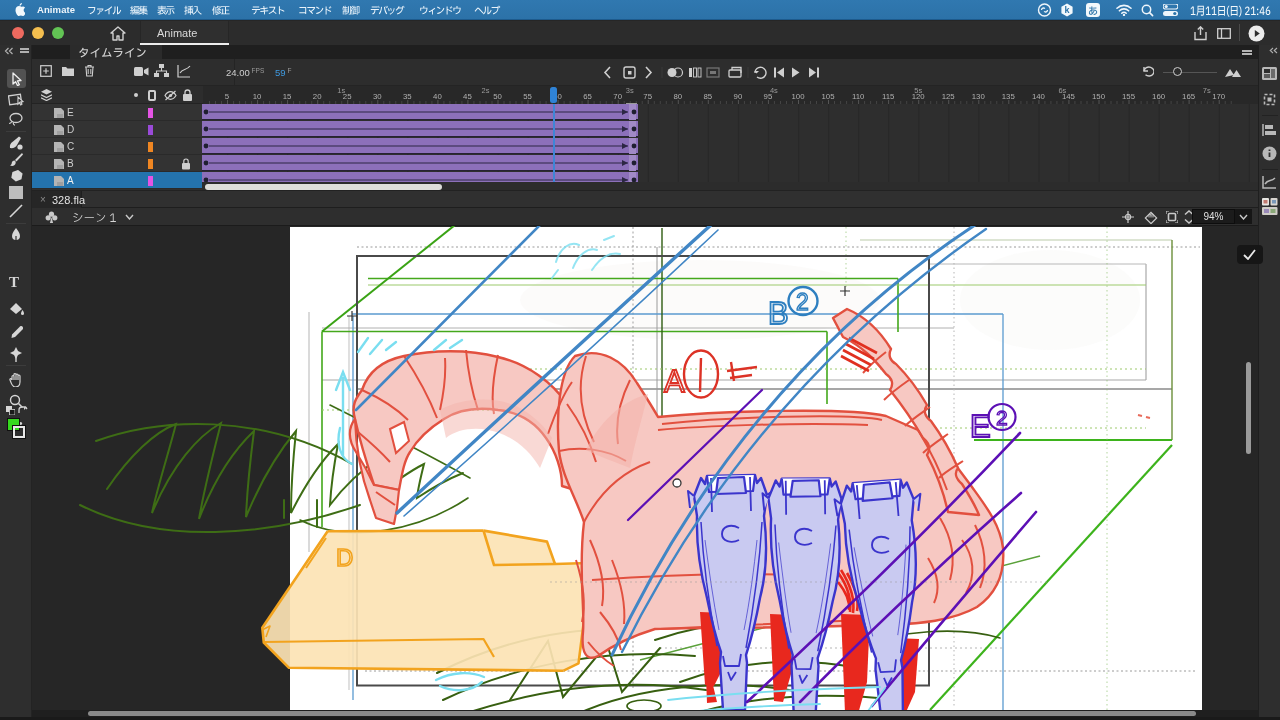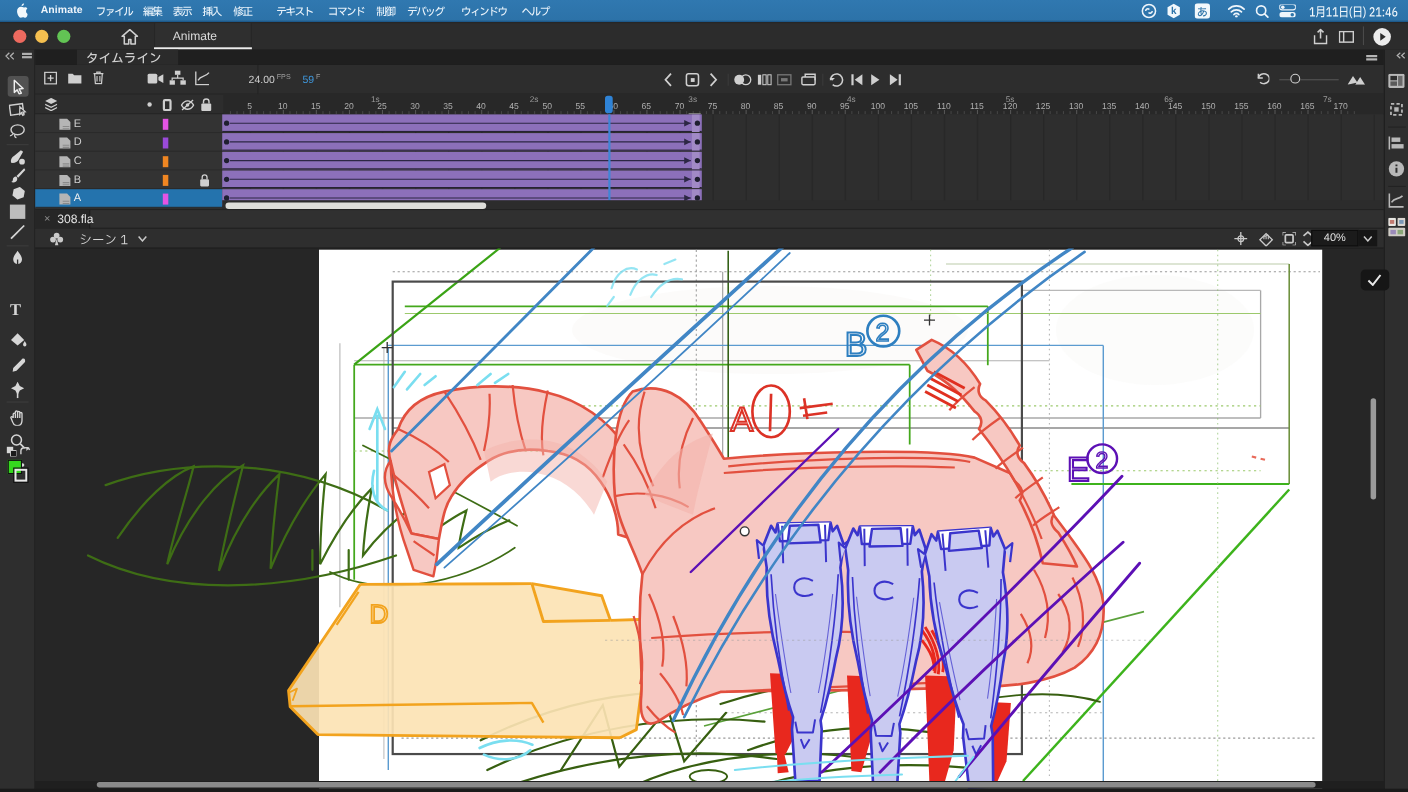--- a/index.html
+++ b/index.html
@@ -634,21 +634,21 @@
       <circle cx="432" cy="8" r="2.4" fill="#1f1f30"></circle>
     </svg>
 <div class="abs" style="left:521px;top:0;width:1.6px;height:86px;background:#3f86d6"></div>
 <div class="abs" style="left:170px;top:78px;width:1056px;height:8px;background:#2c2c2c"></div>
 <div class="abs" style="left:173px;top:79.5px;width:237px;height:6px;border-radius:3px;background:#dededa"></div>
 </div>
 <div class="abs" style="left:549.8px;top:87px;width:7.5px;height:16px;border-radius:2.5px;background:#2f83d6"></div>
 <div class="abs" style="left:32px;top:190px;width:1226px;height:18px;background:#303030;border-top:1px solid #222;border-bottom:1px solid #1e1e1e">
 <div class="abs" style="left:0;top:0;width:50px;height:18px;background:#262626;border-right:1px solid #1e1e1e"></div>
 <div class="abs" style="left:8px;top:3px;font-size:10px;color:#8a8a8a">×</div>
-<div class="abs" style="left:20px;top:3px;font-size:11px;color:#e3e3e3">308.fla</div>
+<div class="abs" style="left:20px;top:3px;font-size:11px;color:#e3e3e3">328.fla</div>
 </div>
 <div class="abs" style="left:32px;top:208px;width:1226px;height:18px;background:#2e2e2e;border-bottom:1px solid #1b1b1b">
 <svg class="abs" style="left:13px;top:3px" width="13" height="13" viewBox="0 0 13 13">
       <circle cx="6.5" cy="3.2" r="2.6" fill="#c9c9c9"></circle>
       <circle cx="3.2" cy="6.8" r="2.6" fill="#c9c9c9"></circle>
       <circle cx="9.8" cy="6.8" r="2.6" fill="#c9c9c9"></circle>
       <path d="M6.5 6l-1.6 6h3.2z" fill="#c9c9c9"></path>
     </svg>
 <svg style="position:absolute;left:40px;top:0px;overflow:visible" width="46" height="18">
       <g transform="translate(0,14) scale(1.0,1)">
@@ -666,21 +666,21 @@
       <rect x="3" y="3" width="8" height="8" fill="none" stroke="#c9c9c9" stroke-width="1.2" transform="rotate(45 7 7)"></rect>
       <path d="M5 6.5V4.5a1 1 0 0 1 2 0m0 2v-3a1 1 0 0 1 2 0v3" fill="none" stroke="#c9c9c9" stroke-width="1"></path>
     </svg>
 <svg class="abs" style="left:1134px;top:3px" width="12" height="12" viewBox="0 0 12 12">
       <rect x="2.5" y="2.5" width="7" height="7" rx="1" fill="none" stroke="#c9c9c9" stroke-width="1.6"></rect>
       <path d="M0 3V0h3M9 0h3v3M12 9v3H9M3 12H0V9" fill="none" stroke="#c9c9c9" stroke-width="1.2"></path>
     </svg>
 <svg class="abs" style="left:1152px;top:2px" width="10" height="14" viewBox="0 0 10 14">
       <path d="M1 4.5L5 1l4 3.5M1 9.5L5 13l4-3.5" fill="none" stroke="#c9c9c9" stroke-width="1.5"></path>
     </svg>
-<div class="abs" style="left:1160px;top:1px;width:43px;height:15px;background:#1b1b1b;border:1px solid #0d0d0d;color:#e0e0e0;font-size:10px;text-align:center;line-height:14px">40%</div>
+<div class="abs" style="left:1160px;top:1px;width:43px;height:15px;background:#1b1b1b;border:1px solid #0d0d0d;color:#e0e0e0;font-size:10px;text-align:center;line-height:14px">94%</div>
 <div class="abs" style="left:1203px;top:1px;width:17px;height:15px;background:#161616"></div>
 <svg class="abs" style="left:1207px;top:6px" width="9" height="6" viewBox="0 0 9 6">
       <path d="M1 1l3.5 4L8 1" fill="none" stroke="#c9c9c9" stroke-width="1.4"></path>
     </svg>
 </div>
 <svg class="abs" style="left:32px;top:226px" width="1226" height="491" viewBox="32 226 1226 491">
 <rect x="32" y="226" width="1226" height="491" fill="#262626"></rect>
 <rect x="290" y="227" width="912" height="490" fill="#ffffff"></rect>
 <ellipse cx="700" cy="300" rx="180" ry="40" fill="#f6f3f1" opacity=".35"></ellipse>
     <ellipse cx="1050" cy="300" rx="90" ry="50" fill="#f5f3f0" opacity=".25"></ellipse>

